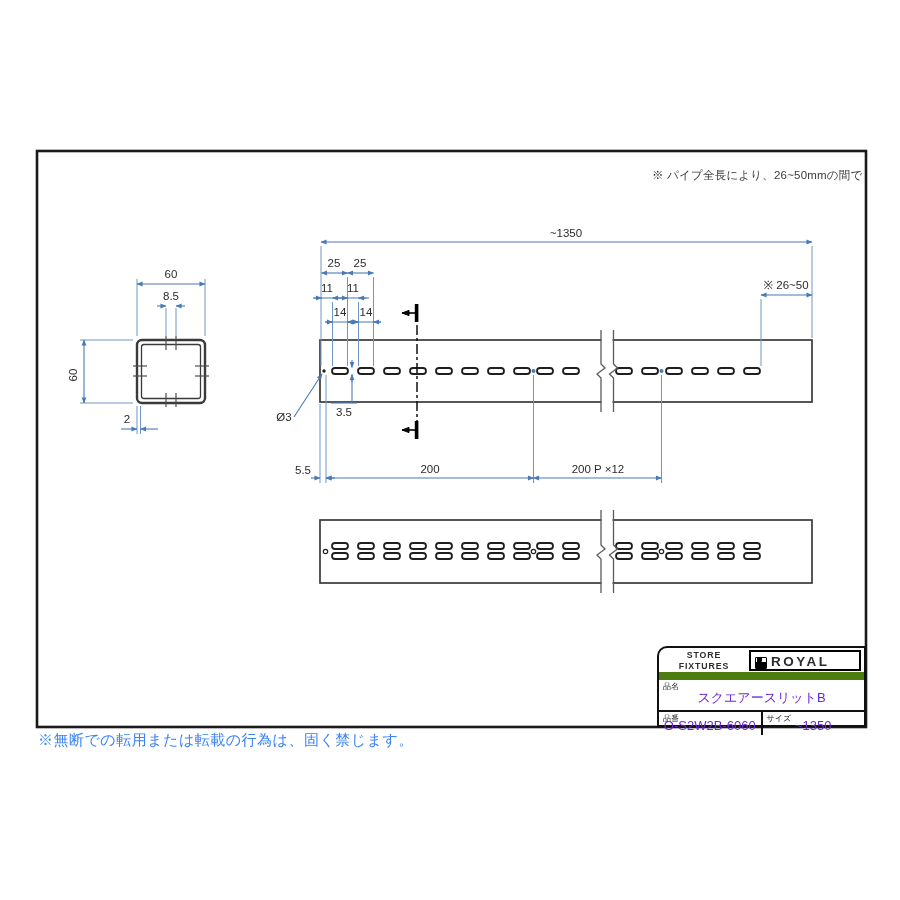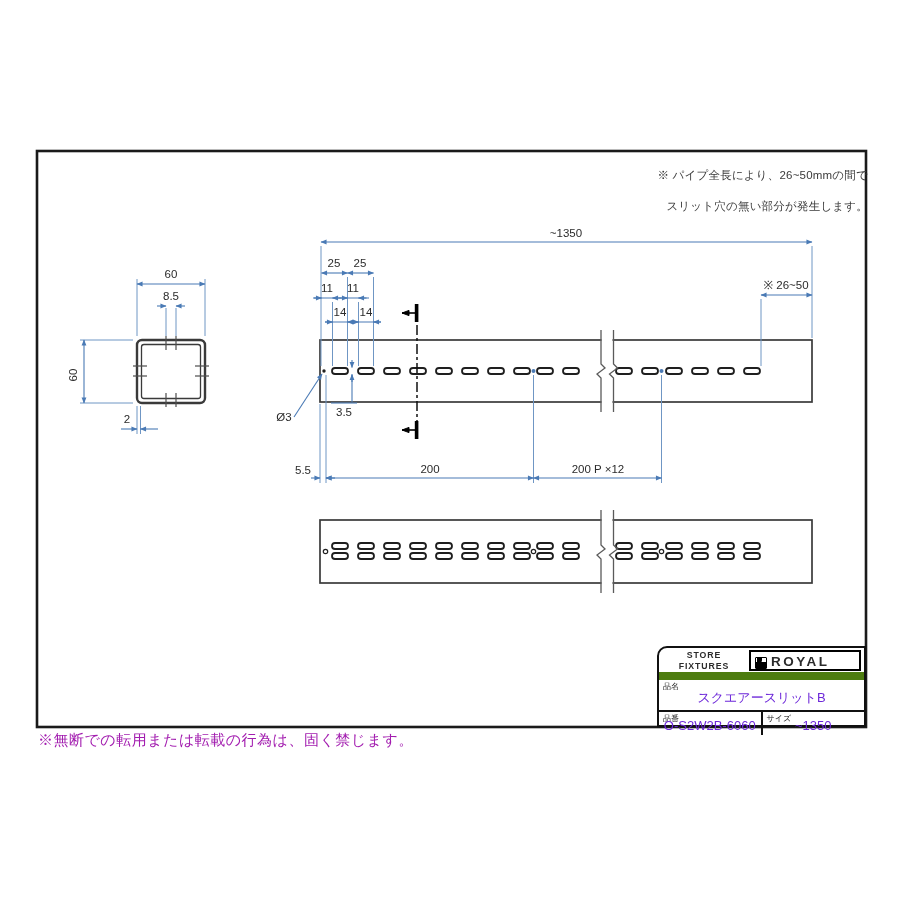--- a/index.html
+++ b/index.html
@@ -1,21 +1,21 @@
 <!DOCTYPE html>
 <html><head>
 <meta charset="utf-8">
 <style>
   html,body{margin:0;padding:0;background:#fff;}
   .page{position:relative;width:900px;height:900px;background:#fff;overflow:hidden;
         font-family:"Liberation Sans",sans-serif;color:#2b2b2b;}
   svg{position:absolute;left:0;top:0;}
-  .note{position:absolute;left:652px;top:160px;width:216px;text-align:right;
+  .note{position:absolute;left:652px;top:160px;width:216px;text-align:left;
         font-size:11.5px;line-height:31px;color:#3a3a3a;letter-spacing:0.2px;}
-  .footer{position:absolute;left:38px;top:731px;font-size:15px;color:#a21caf;letter-spacing:0.5px;}
+  .footer{position:absolute;left:38px;top:731px;font-size:15px;color:#3b82f6;letter-spacing:0.5px;}
   .tblock{position:absolute;left:657px;top:646px;width:209px;height:81px;box-sizing:border-box;
           border:2px solid #111;border-top-left-radius:10px;background:#fff;}
   .trow1{display:flex;height:24px;border-bottom:8px solid #4d7c0f;align-items:center;}
   .tstore{flex:1;text-align:center;font-size:9.5px;font-weight:bold;letter-spacing:1px;
           font-family:"Liberation Sans",sans-serif;transform:scaleX(0.92);}
   .logo{flex:0 0 100px;height:17px;border:2px solid #000;margin-right:3px;display:flex;
         align-items:flex-end;padding:0 4px;gap:4px;background:#fff;}
   .logomark{width:12px;height:12px;border:1.5px solid #000;box-sizing:border-box;
             background:linear-gradient(180deg,#fff 40%,#000 40%);border-radius:1px;position:relative;}
   .logomark:after{content:"";position:absolute;left:1px;top:0px;width:5px;height:5px;background:#000;border-radius:0 0 3px 0;}
@@ -229,21 +229,20 @@
       <circle cx="533.5" cy="551.5" r="2.2" fill="#fff" stroke="#222" stroke-width="1.2"></circle>
       <circle cx="661.5" cy="551.5" r="2.2" fill="#fff" stroke="#222" stroke-width="1.2"></circle>
       <rect x="601.5" y="514" width="11" height="75" fill="#fff"></rect>
       <path d="M601,510 L601,545 L605,549 L597,555 L601,559 L601,593" fill="none" stroke="#5a5a5a" stroke-width="1.3"></path>
       <path d="M613.5,510 L613.5,545 L617.5,549 L609.5,555 L613.5,559 L613.5,593" fill="none" stroke="#5a5a5a" stroke-width="1.3"></path>
     </g>
   </svg>
 
   <div class="note">
     <div>※ パイプ全長により、26~50mmの間で</div>
-    <div>スリット穴の無い部分が発生します。</div>
   </div>
 
   <div class="tblock">
     <div class="trow1">
       <div class="tstore">STORE FIXTURES</div>
       <div class="logo">
         <div class="logomark"></div>
         <div class="logotext">ROYAL</div>
       </div>
     </div>

